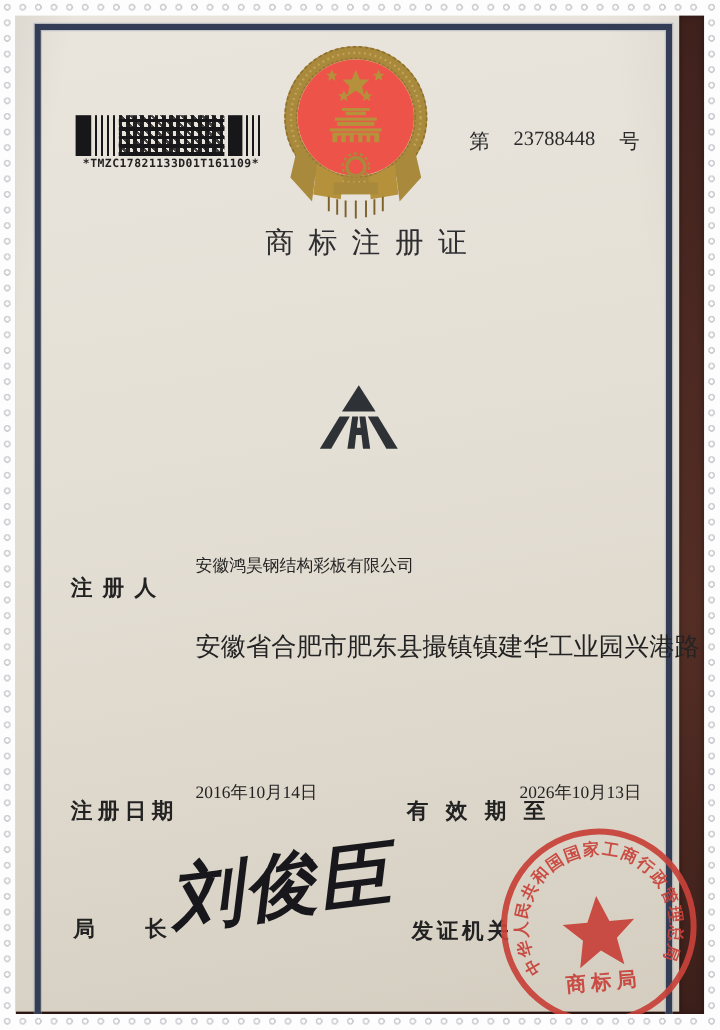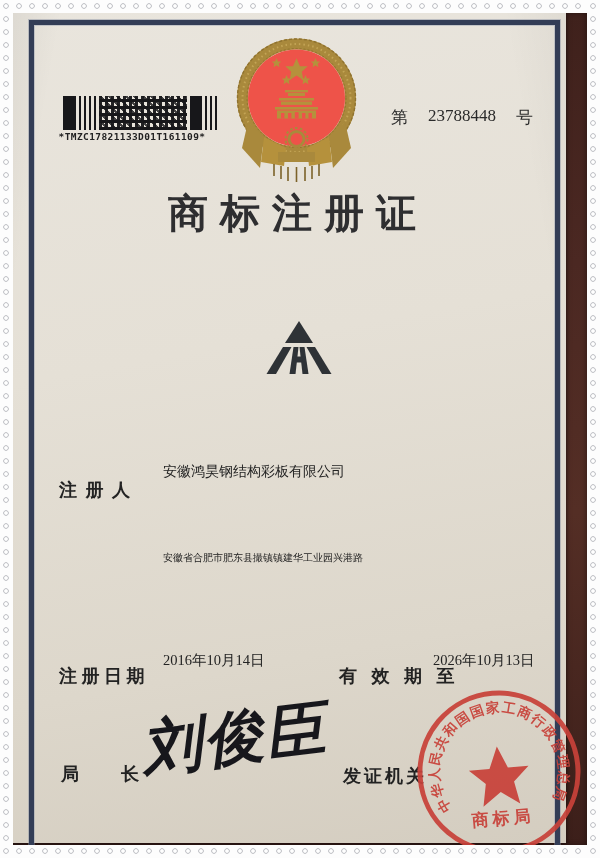--- a/index.html
+++ b/index.html
@@ -32,44 +32,44 @@
     border:5px solid #333d56;box-shadow:0 0 0 1px rgba(130,140,160,.45), inset 0 0 0 1px rgba(140,150,170,.4);}
 
   
   .barcode{position:absolute;left:50px;top:84px;width:168px;height:34px;display:flex;align-items:stretch;gap:3px;}
   .bc{background:#17171a;}
   .bc-lines{background:repeating-linear-gradient(90deg,#17171a 0 2px,transparent 2px 5px);}
   .bc-noise{background:
       repeating-linear-gradient(90deg,rgba(23,23,26,.95) 0 3px,rgba(23,23,26,0) 3px 6px),
       repeating-linear-gradient(0deg,#17171a 0 3px,rgba(23,23,26,0) 3px 7px),
       repeating-linear-gradient(45deg,rgba(23,23,26,.8) 0 2px,rgba(23,23,26,0) 2px 6px);}
-  .barcode-text{position:absolute;left:24px;top:119px;width:190px;text-align:center;
+  .barcode-text{position:absolute;left:56px;top:119px;width:190px;text-align:left;
     font-family:"DejaVu Sans Mono",monospace;font-size:9.5px;font-weight:bold;color:#222;letter-spacing:.4px;}
 
   
   .cert-no{position:absolute;left:378px;top:94px;display:flex;gap:20px;
     font-size:17px;color:#2a2a2a;}
 
   
   .emblem{position:absolute;left:221px;top:24px;width:125px;height:152px;}
 
   
-  .title{position:absolute;left:60px;top:174px;width:450px;text-align:center;
-    font-size:40px;font-weight:700;letter-spacing:12px;color:#2e2e30;}
+  .title{position:absolute;left:73px;top:174px;width:450px;text-align:center;
+    font-size:24px;font-weight:400;letter-spacing:12px;color:#2e2e30;}
 
   
   .tm-logo{position:absolute;left:249px;top:308px;width:74px;height:56px;}
 
   
   .flabel{position:absolute;font-size:18px;font-weight:600;color:#222;white-space:nowrap;margin-top:17px;}
   .fvalue{position:absolute;font-size:14px;color:#232323;white-space:nowrap;}
   .lab-registrant{left:46px;top:449px;letter-spacing:2px;}
   .val-registrant{left:150px;top:451px;}
   .lab-address{left:46px;top:534px;}
-  .val-address{left:150px;top:539px;font-size:10px;}
+  .val-address{left:150px;top:513px;font-size:21px;}
   .lab-regdate{left:46px;top:635px;}
   .val-regdate{left:150px;top:639px;font-size:14.5px;text-align:center;}
   .lab-valid{left:326px;top:635px;letter-spacing:5px;}
   .val-valid{left:420px;top:639px;font-size:14.5px;}
   .lab-director-l{left:48px;top:733px;}
   .lab-director-r{left:108px;top:733px;}
   .lab-issuer{left:330px;top:735px;letter-spacing:3px;}
 
   
   .signature{position:absolute;left:126px;top:686px;width:200px;text-align:center;

